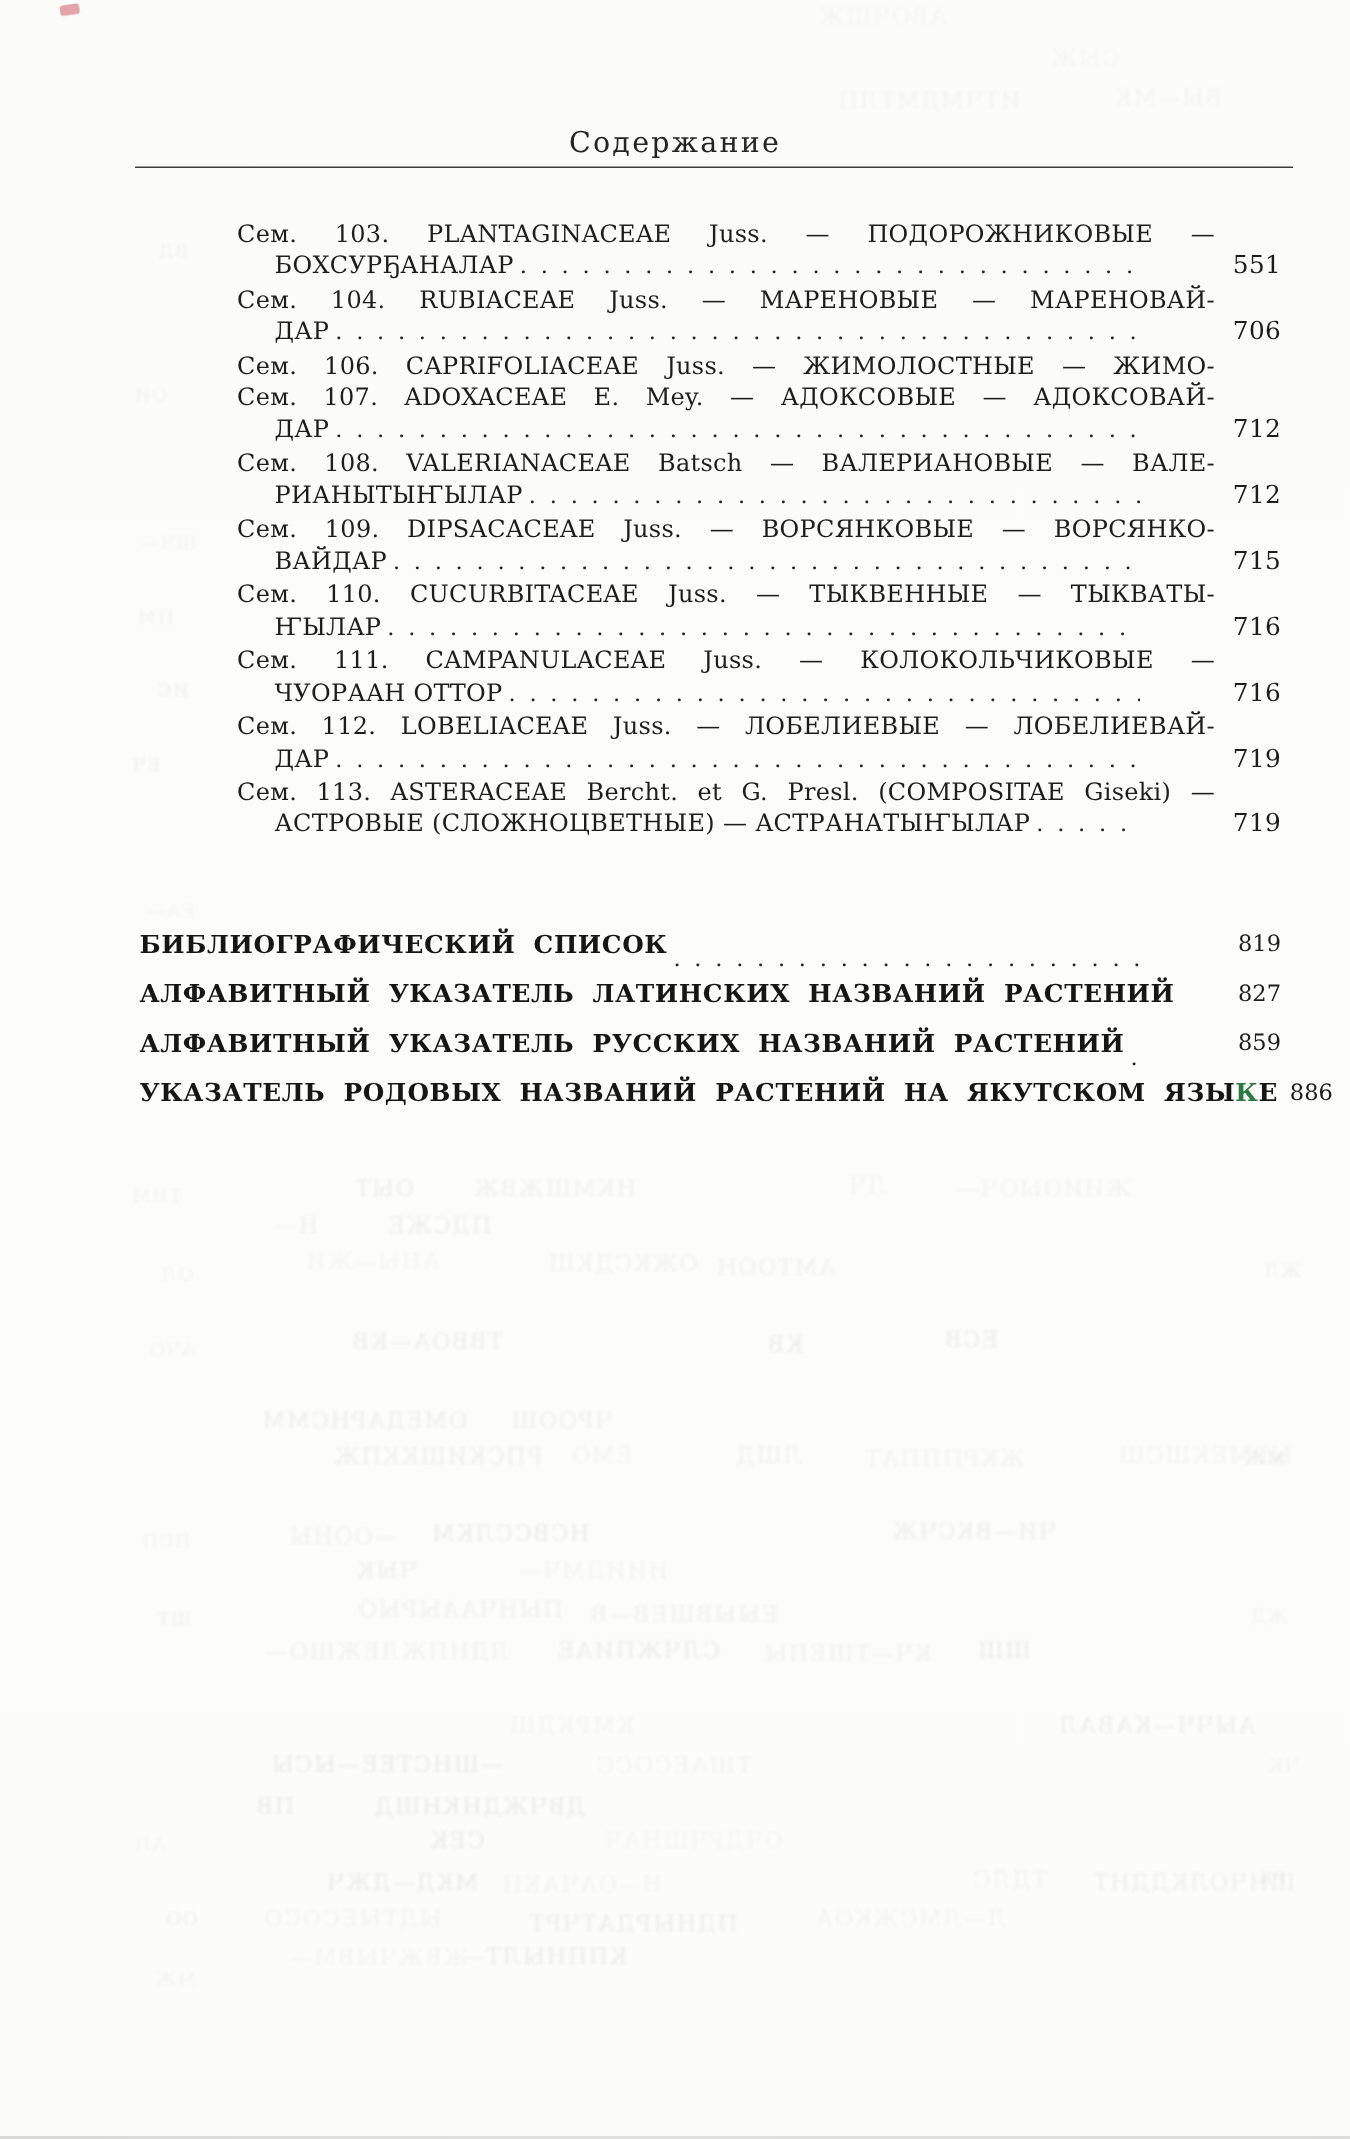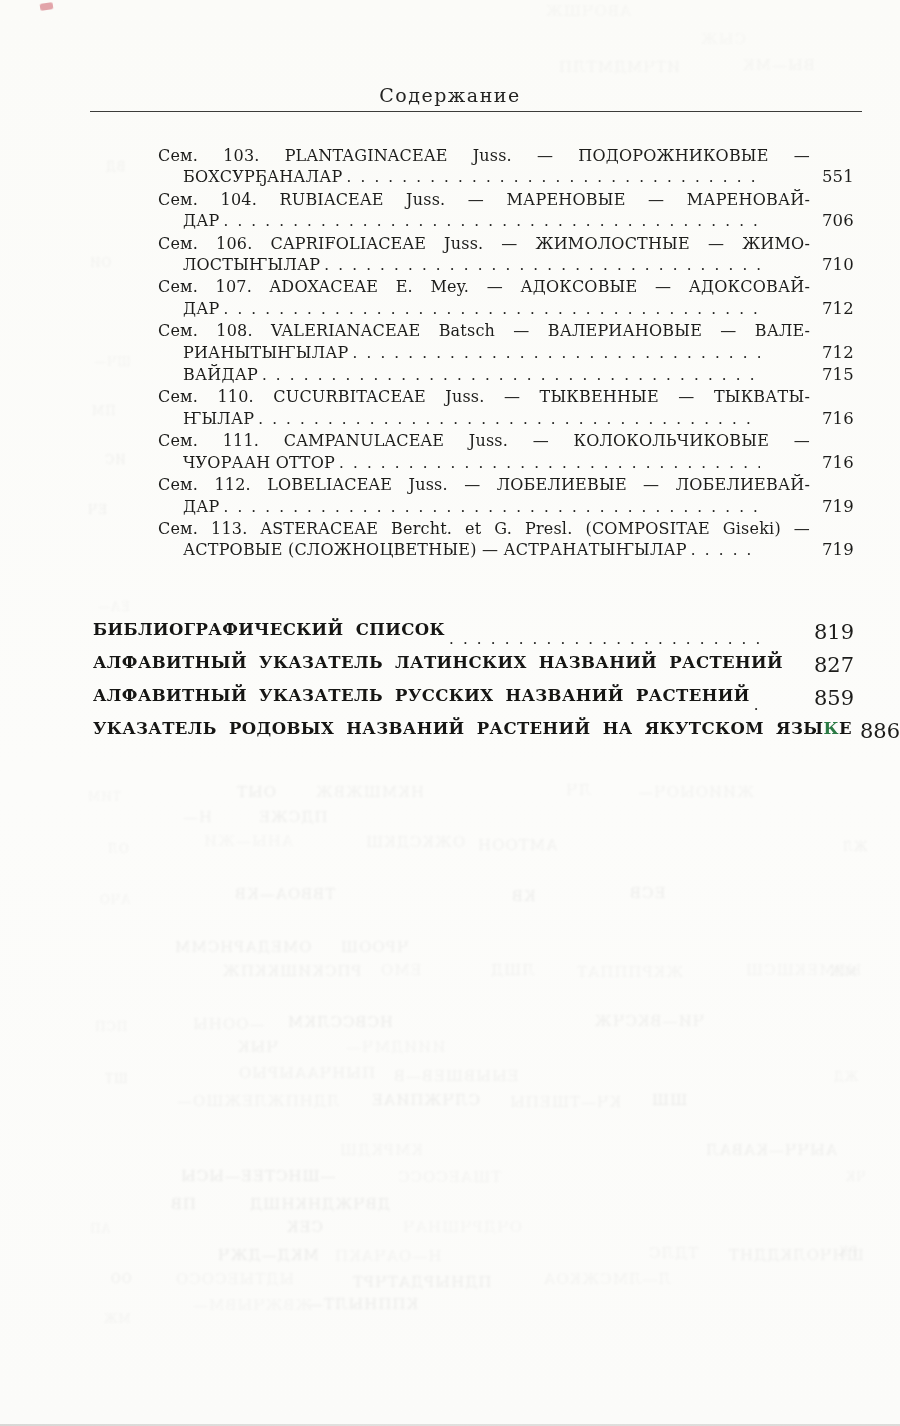--- a/index.html
+++ b/index.html
@@ -56,21 +56,21 @@
   }
   .bold-row{
     display:flex;align-items:flex-start;height:33px;
   }
   .bl{
     font-weight:bold;font-size:16.5px;letter-spacing:.4px;word-spacing:6px;
     white-space:nowrap;color:#161614;
   }
   .bold-row .leader{align-self:center;transform:translateY(2px);}
   .bold-row.no-dots .leader::after{content:"";}
-  .bold-row .pagenum{font-size:21px;}
+  .bold-row .pagenum{font-size:15px;}
   .green-char{color:var(--green);}
   
   .red-mark{
     position:absolute;left:40px;top:3px;width:13px;height:7px;
     background:var(--redmark);border-radius:2px;
     transform:rotate(-8deg);opacity:.8;filter:blur(.4px);
   }
   .bottom-edge{
     position:absolute;left:0;right:0;bottom:0;height:2.5px;
     background:linear-gradient(90deg,#d2d2d0,#dcdcda 40%,#d6d6d4);
@@ -184,25 +184,20 @@
       <div class="l2row">
         <span class="l2">ДАР</span>
         <span class="leader"></span>
         <span class="pagenum">706</span>
       </div>
     </div>
 
 
     <div class="toc-entry">
       <div class="l1">Сем. 106. CAPRIFOLIACEAE Juss. — ЖИМОЛОСТНЫЕ — ЖИМО-</div>
-      <div class="l2row">
-        <span class="l2">ЛОСТЫҤЫЛАР</span>
-        <span class="leader"></span>
-        <span class="pagenum">710</span>
-      </div>
     </div>
 
     <div class="toc-entry">
       <div class="l1">Сем. 107. ADOXACEAE E. Mey. — АДОКСОВЫЕ — АДОКСОВАЙ-</div>
       <div class="l2row">
         <span class="l2">ДАР</span>
         <span class="leader"></span>
         <span class="pagenum">712</span>
       </div>
     </div>
@@ -210,20 +205,21 @@
     <div class="toc-entry">
       <div class="l1">Сем. 108. VALERIANACEAE Batsch — ВАЛЕРИАНОВЫЕ — ВАЛЕ-</div>
       <div class="l2row">
         <span class="l2">РИАНЫТЫҤЫЛАР</span>
         <span class="leader"></span>
         <span class="pagenum">712</span>
       </div>
     </div>
 
     <div class="toc-entry">
+      <div class="l1">Сем. 109. DIPSACACEAE Juss. — ВОРСЯНКОВЫЕ — ВОРСЯНКО-</div>
       <div class="l2row">
         <span class="l2">ВАЙДАР</span>
         <span class="leader"></span>
         <span class="pagenum">715</span>
       </div>
     </div>
 
     <div class="toc-entry">
       <div class="l1">Сем. 110. CUCURBITACEAE Juss. — ТЫКВЕННЫЕ — ТЫКВАТЫ-</div>
       <div class="l2row">

